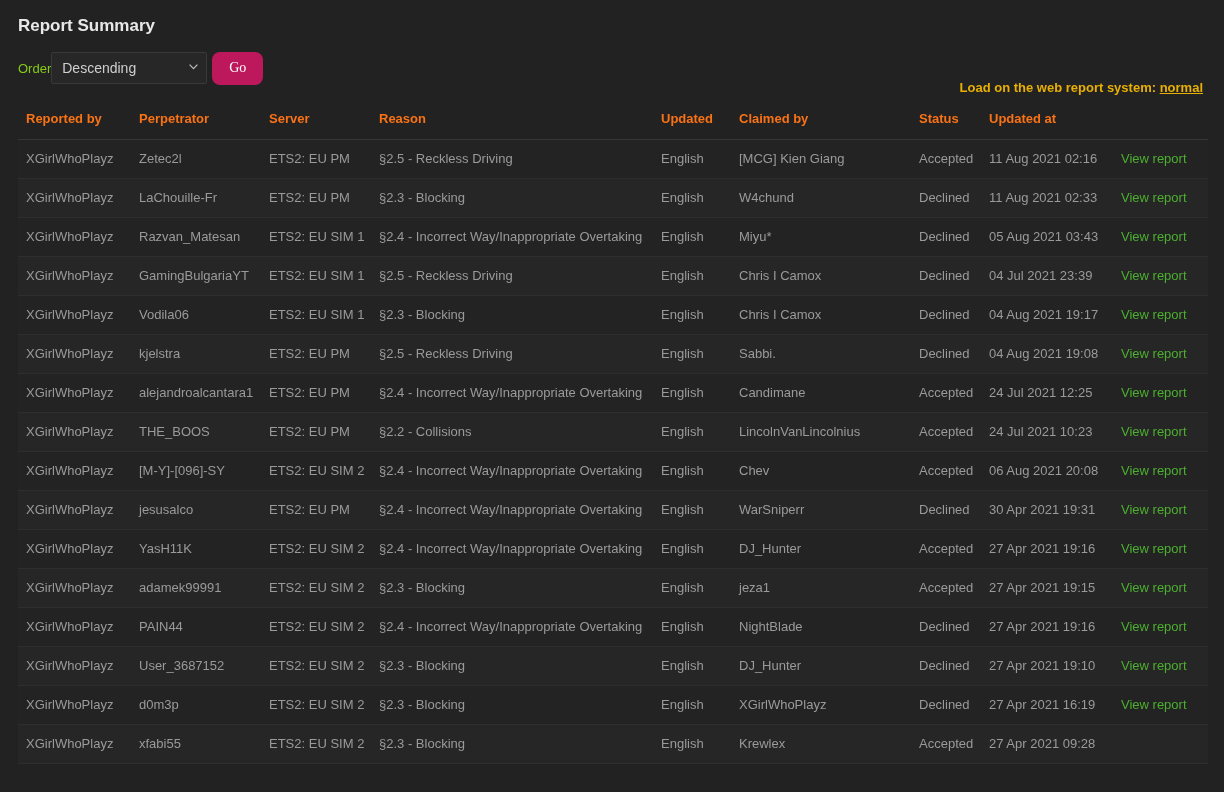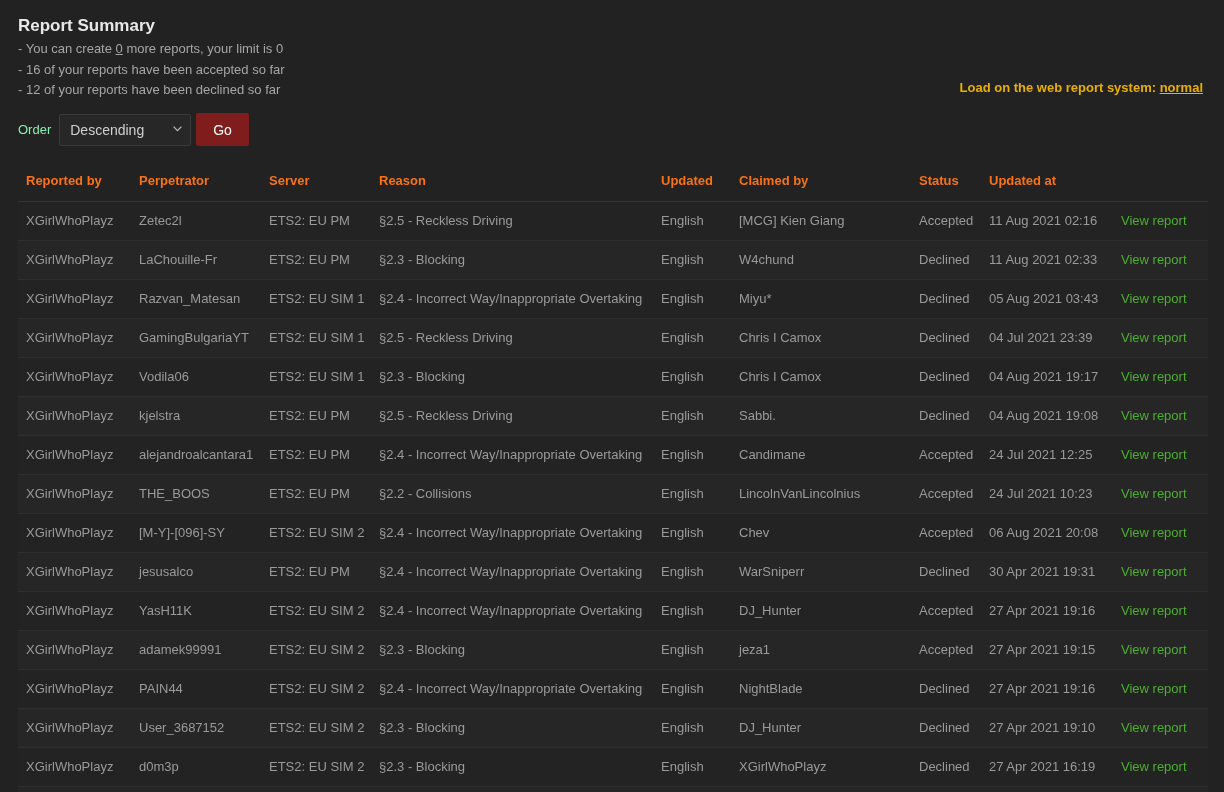--- a/index.html
+++ b/index.html
@@ -49,62 +49,62 @@
   }
 
   
   #order-bar {
     display: flex;
     align-items: center;
     padding: 12px 0 0 18px;
     height: 34px;
   }
   #order-label {
-    color: #86efac;
-    font-size: 13px;
-    margin-right: 8px;
+    color: #84cc16;
+    font-size: 13px;
+    margin-right: 0;
   }
   .select-wrap {
     position: relative;
     display: inline-block;
   }
   #order-select {
     appearance: none;
     -webkit-appearance: none;
     -moz-appearance: none;
     background: #272727;
     border: 1px solid #3a3a3a;
     color: #cfcfcf;
     font-family: "Liberation Sans", sans-serif;
     font-size: 14px;
     height: 32px;
-    width: 132px;
+    width: 156px;
     padding: 0 26px 0 10px;
     border-radius: 2px;
     outline: none;
   }
   .select-chevron {
     position: absolute;
     right: 9px;
     top: 12px;
     width: 9px;
     height: 6px;
     pointer-events: none;
   }
   #go-button {
-    background: #7f1d1d;
+    background: #be185d;
     border: none;
     color: #ffffff;
-    font-family: Liberation Sans, sans-serif;
+    font-family: Liberation Serif, serif;
     font-size: 14px;
     height: 33px;
     padding: 0 17px;
     margin-left: 5px;
     cursor: pointer;
-    border-radius: 2px;
+    border-radius: 8px;
   }
 
   
   #reports-table-wrap {
     margin: 18px 0 0 18px;
     width: 1172px;
   }
   table#reports-table {
     border-collapse: collapse;
     width: 100%;
@@ -147,25 +147,20 @@
     text-decoration: none;
     cursor: pointer;
     font-size: 13px;
   }
 </style>
 </head>
 <body>
 
 <div id="summary-block">
   <div id="summary-title">Report Summary</div>
-  <div id="summary-lines">
-      <div class="summary-line"><span>- You can create </span><span class="u">0</span><span> more reports, your limit is 0</span></div>
-      <div class="summary-line"><span>- 16 of your reports have been accepted so far</span></div>
-      <div class="summary-line"><span>- 12 of your reports have been declined so far</span></div>
-    </div>
 </div>
 
 <div id="load-notice">
   <span>Load on the web report system:</span>
   <span class="load-value">normal</span>
 </div>
 
 <div id="order-bar">
   <span id="order-label">Order</span>
   <span class="select-wrap">

